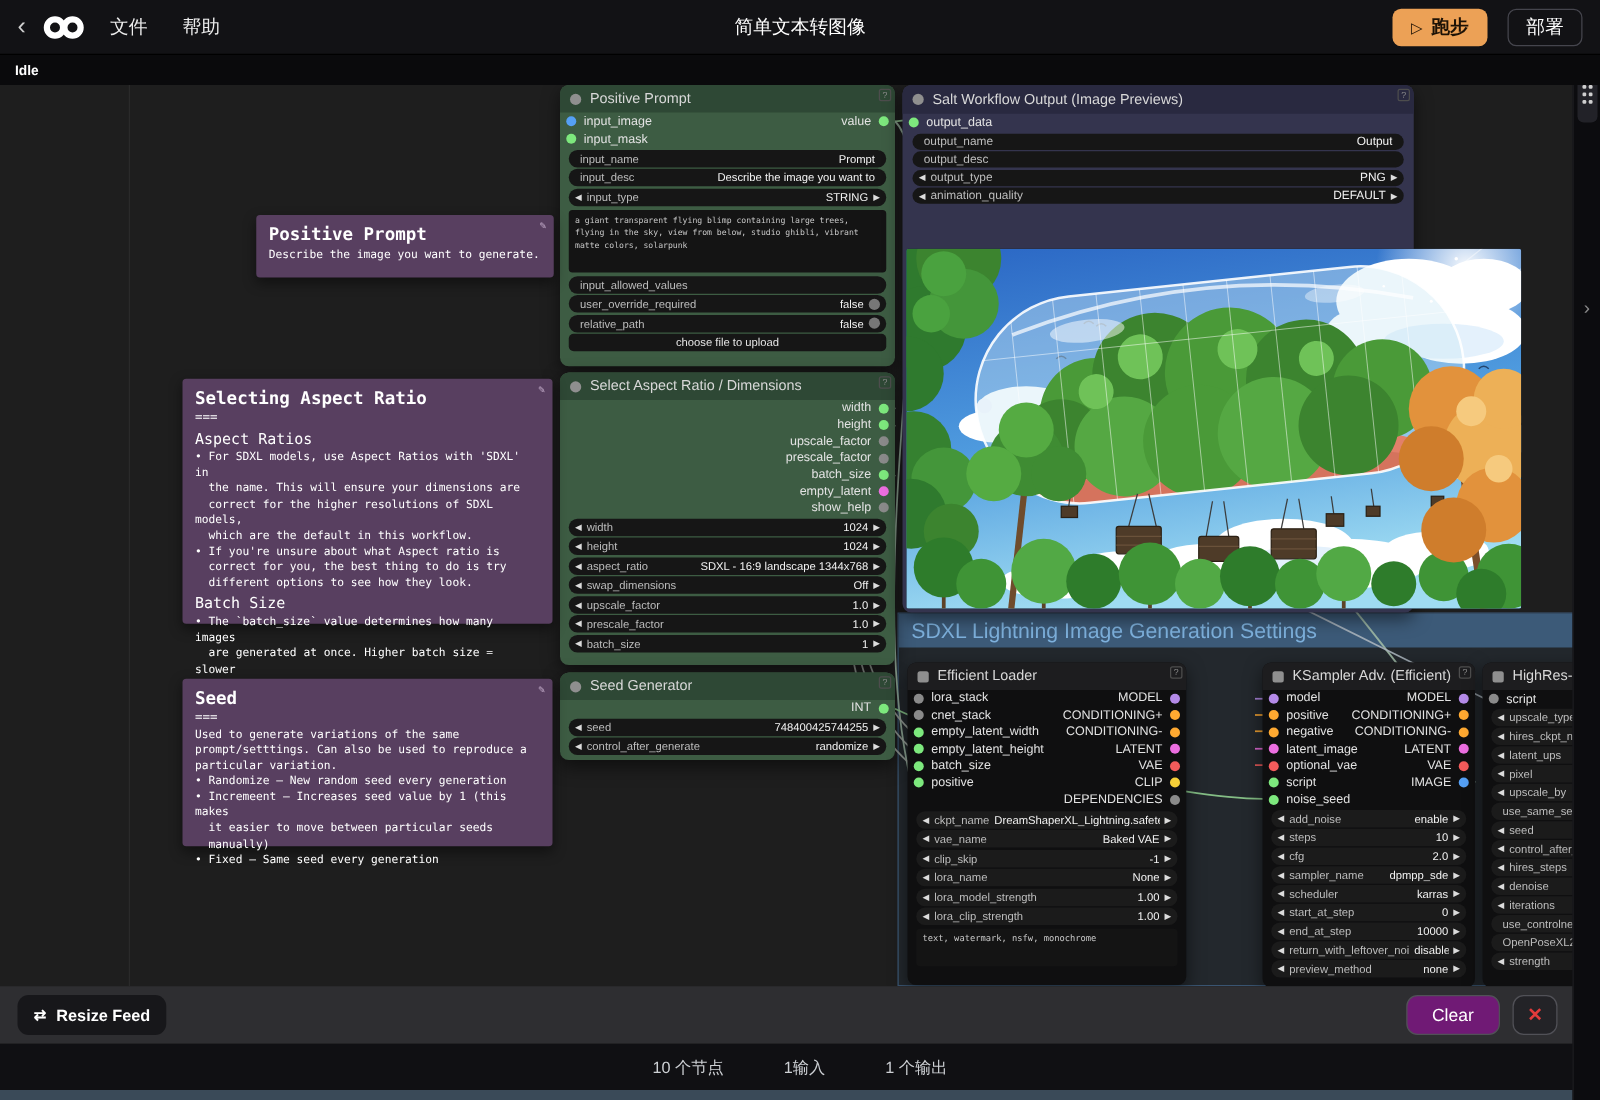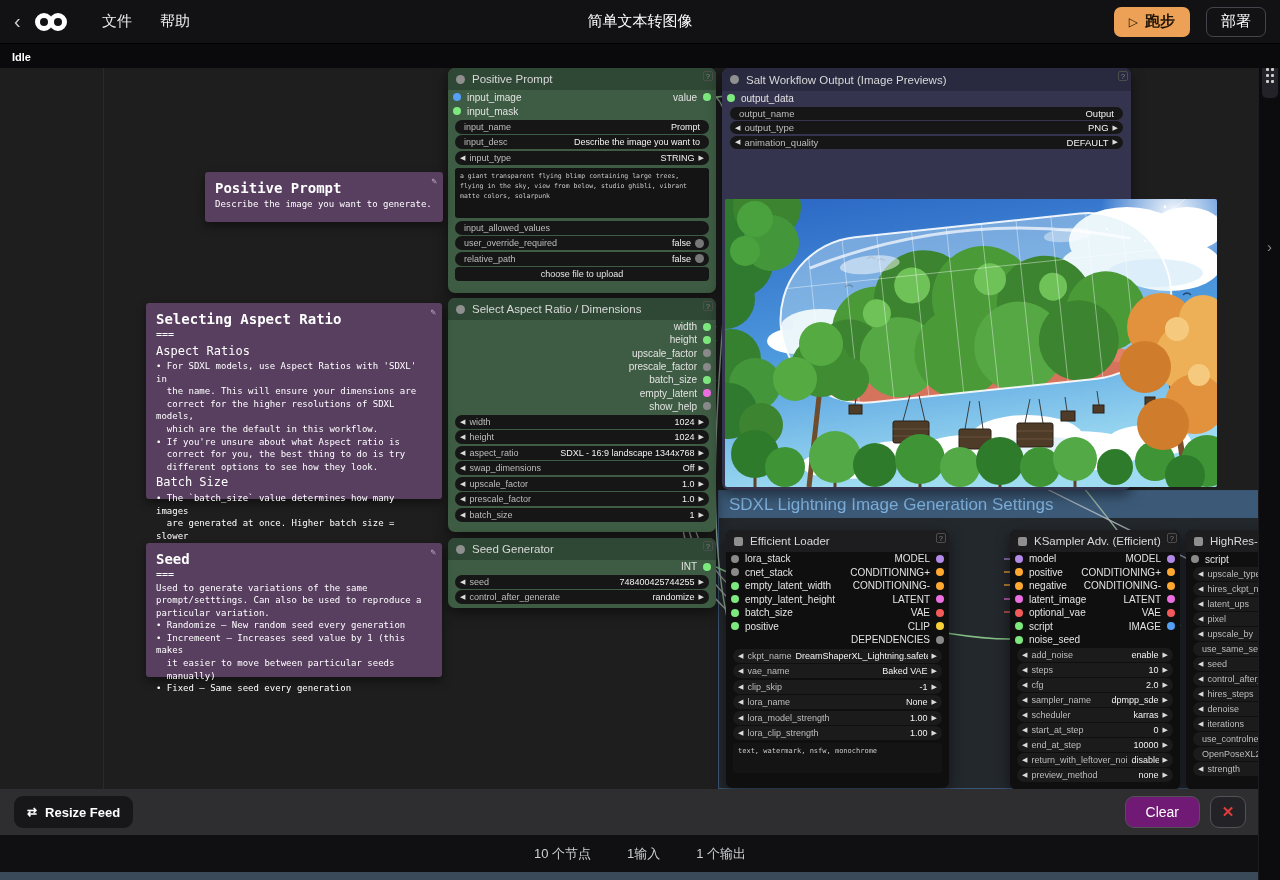--- a/index.html
+++ b/index.html
@@ -3,21 +3,21 @@
 <meta charset="utf-8">
 <style>
   *{box-sizing:border-box;margin:0;padding:0}
   html,body{width:1280px;height:880px;overflow:hidden;background:#000;font-family:"Liberation Sans",sans-serif}
   .screen{position:relative;width:1280px;height:880px;background:#1e1e1e;overflow:hidden}
 
   
   .topbar{position:absolute;top:0;left:0;width:1280px;height:44px;background:#121215;display:flex;align-items:center;padding:0 14px;z-index:9;border-bottom:1px solid #000}
   .back{color:#cfcfcf;font-size:20px;width:18px;cursor:pointer}
   .logo{display:flex;align-items:center;margin-right:18px}
-  .menu{display:flex;gap:28px;margin-left:14px}
+  .menu{display:flex;gap:28px;}
   .menu-item{color:#ececec;font-size:15px;cursor:pointer}
   .wtitle{position:absolute;left:50%;transform:translateX(-50%);color:#fff;font-size:15px}
   .tb-right{margin-left:auto;display:flex;gap:16px;align-items:center}
   .run-btn{display:flex;align-items:center;gap:7px;background:#eca156;border:none;border-radius:7px;height:30px;padding:0 15px;font-size:15px;font-weight:700;color:#1d1206;font-family:inherit;cursor:pointer}
   .play-ic{font-size:12px;font-weight:400}
   .deploy-btn{background:transparent;border:1px solid #45454d;border-radius:7px;height:30px;padding:0 14px;color:#fff;font-size:15px;font-family:inherit;cursor:pointer}
 
   .idlebar{position:absolute;top:44px;left:0;width:1280px;height:24px;background:#0a0a0c;color:#fff;font-size:11px;font-weight:700;line-height:26px;padding-left:12px;z-index:8}
 
   
@@ -78,21 +78,21 @@
   .seg.p{font-size:9px;line-height:1.4;white-space:pre-wrap}
   .nedit{position:absolute;top:4px;right:6px;font-size:9px;color:#bfa8c6;cursor:pointer}
 
   
   .feedbar{position:absolute;top:789px;left:0;width:1280px;height:46px;background:#2e2e31;z-index:5;display:flex;align-items:center;padding:0 14px}
   .resize-feed{display:flex;gap:8px;align-items:center;background:#17171a;border:none;border-radius:9px;color:#fff;font-weight:700;font-size:13px;height:32px;padding:0 13px;font-family:inherit;cursor:pointer}
   .rf-ic{font-size:12px}
   .feed-right{margin-left:auto;display:flex;gap:10px;align-items:center;padding-right:20px}
   .clear-btn{background:#701a75;border:1.5px solid #515157;border-radius:9px;color:#fff;font-size:14px;height:32px;padding:0 20px;font-family:inherit;cursor:pointer}
   .close-btn{background:#232327;border:1.5px solid #515157;border-radius:9px;height:32px;width:36px;color:#e23b3b;font-weight:700;font-size:15px;display:flex;align-items:center;justify-content:center;font-family:inherit;cursor:pointer}
-  .statusbar{position:absolute;top:835px;left:0;width:1280px;height:37px;background:#101013;display:flex;align-items:center;justify-content:center;gap:36px;color:#cdd0d4;font-size:13px;z-index:5}
+  .statusbar{position:absolute;top:835px;left:0;width:1280px;height:37px;background:#101013;display:flex;align-items:center;justify-content:center;gap:48px;color:#cdd0d4;font-size:13px;z-index:5}
   .bottomstrip{position:absolute;top:872px;left:0;width:1280px;height:8px;background:#3a4a58;z-index:5}
 
   
   .rightrail{position:absolute;top:44px;right:0;width:22px;height:836px;background:#0c0c0f;z-index:6;border-left:1px solid #1c1c20}
   .rail-btn{margin:8px auto 0;width:16px;height:46px;background:#222228;border-radius:5px;display:flex;flex-direction:column;align-items:center;justify-content:center;gap:3px;cursor:pointer}
   .drow{display:flex;gap:2px}
   .rail-btn i{width:3px;height:3px;background:#cfcfcf;border-radius:1px;display:block}
   .rail-chevron{margin-top:140px;text-align:center;color:#8a8a8a;font-size:15px;cursor:pointer}
 </style>
 </head>
@@ -358,20 +358,26 @@
           <span class="dot" style="background: rgb(125, 232, 125);"></span>
           <span>output_data</span>
         </div>
         </div>
       <div class="wlist">
 
       <div class="wrow text">
 
           <span class="wlabel">output_name</span>
           <span class="wvalue">Output</span>
+
+        </div>
+          <div class="wrow text">
+
+          <span class="wlabel">output_desc</span>
+          <span class="wvalue"></span>
 
         </div>
           <div class="wrow combo">
           <span class="arr">◀</span>
           <span class="wlabel">output_type</span>
           <span class="wvalue">PNG</span>
 
           <span class="arr">▶</span>
         </div>
           <div class="wrow combo">

